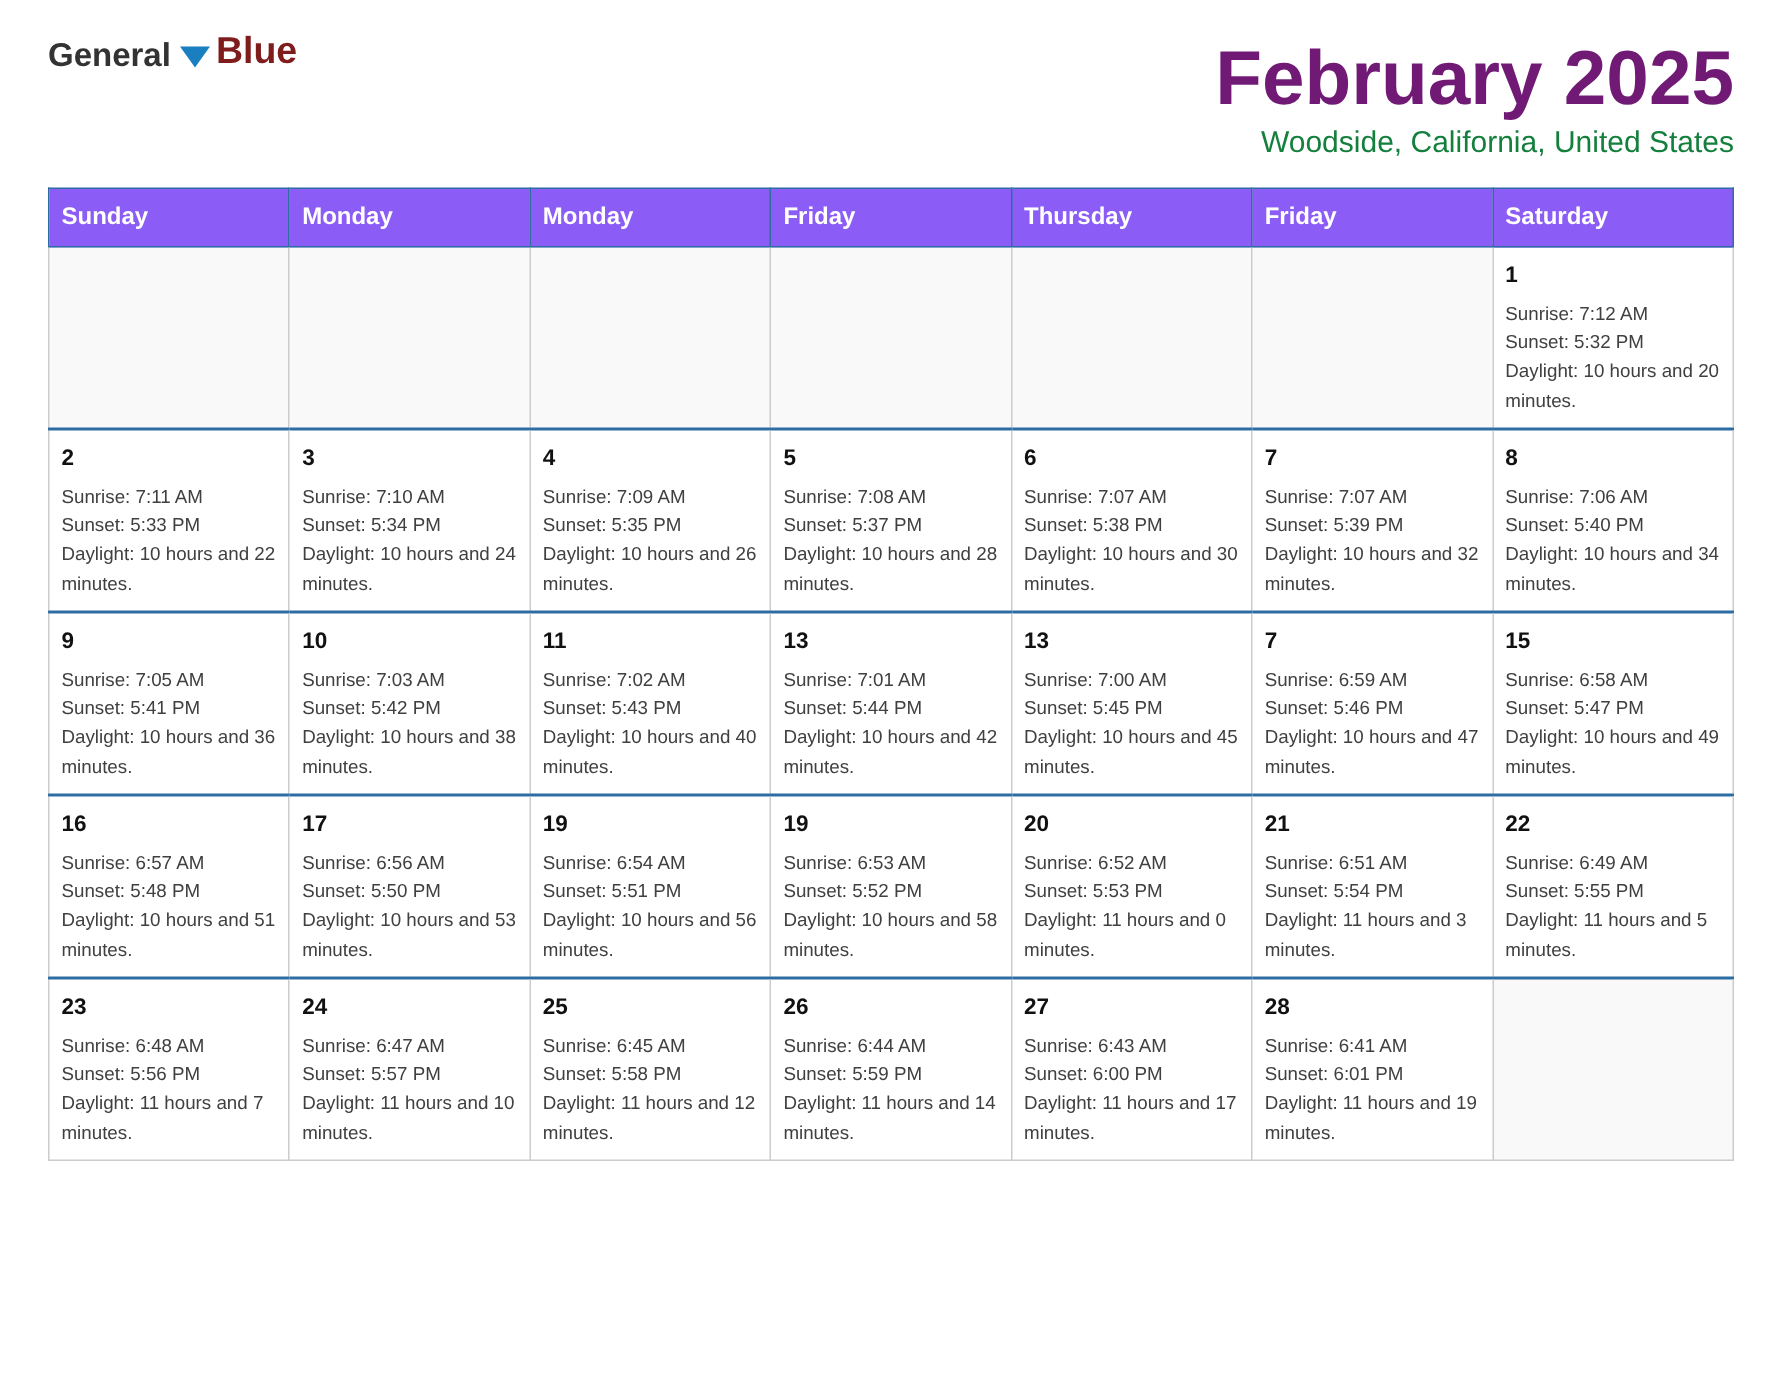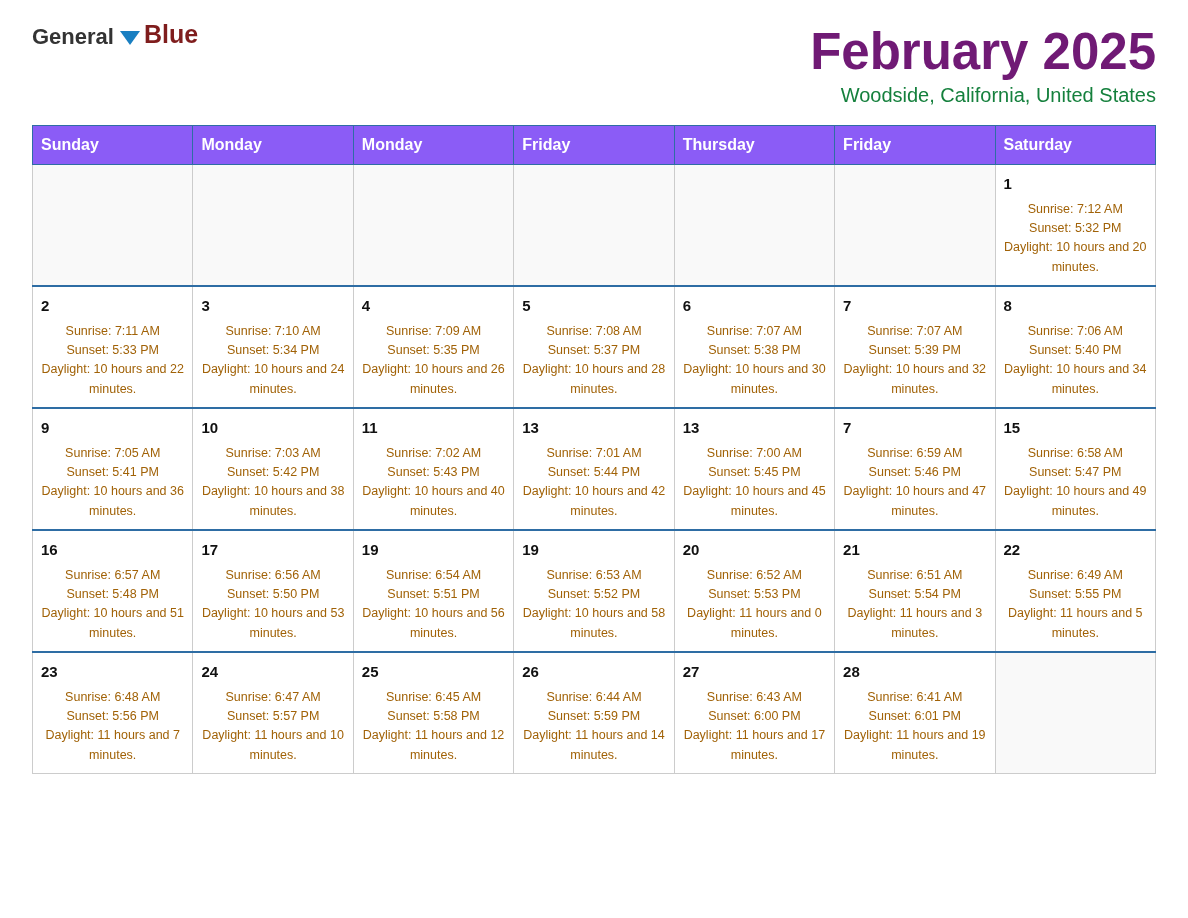--- a/index.html
+++ b/index.html
@@ -83,23 +83,22 @@
     }
     .day-number {
       font-size: 15px;
       font-weight: bold;
       display: block;
       margin-bottom: 4px;
       color: #111;
     }
     .day-info {
       font-size: 12.5px;
-      color: #a16207;
+      color: #404040;
       line-height: 1.55;
-      text-align: center;
     }
     .row-divider td {
       border-top: 2px solid #2e6da4;
     }
   </style>
 </head>
 <body>
 
 <div class="header">
   <div class="logo">

